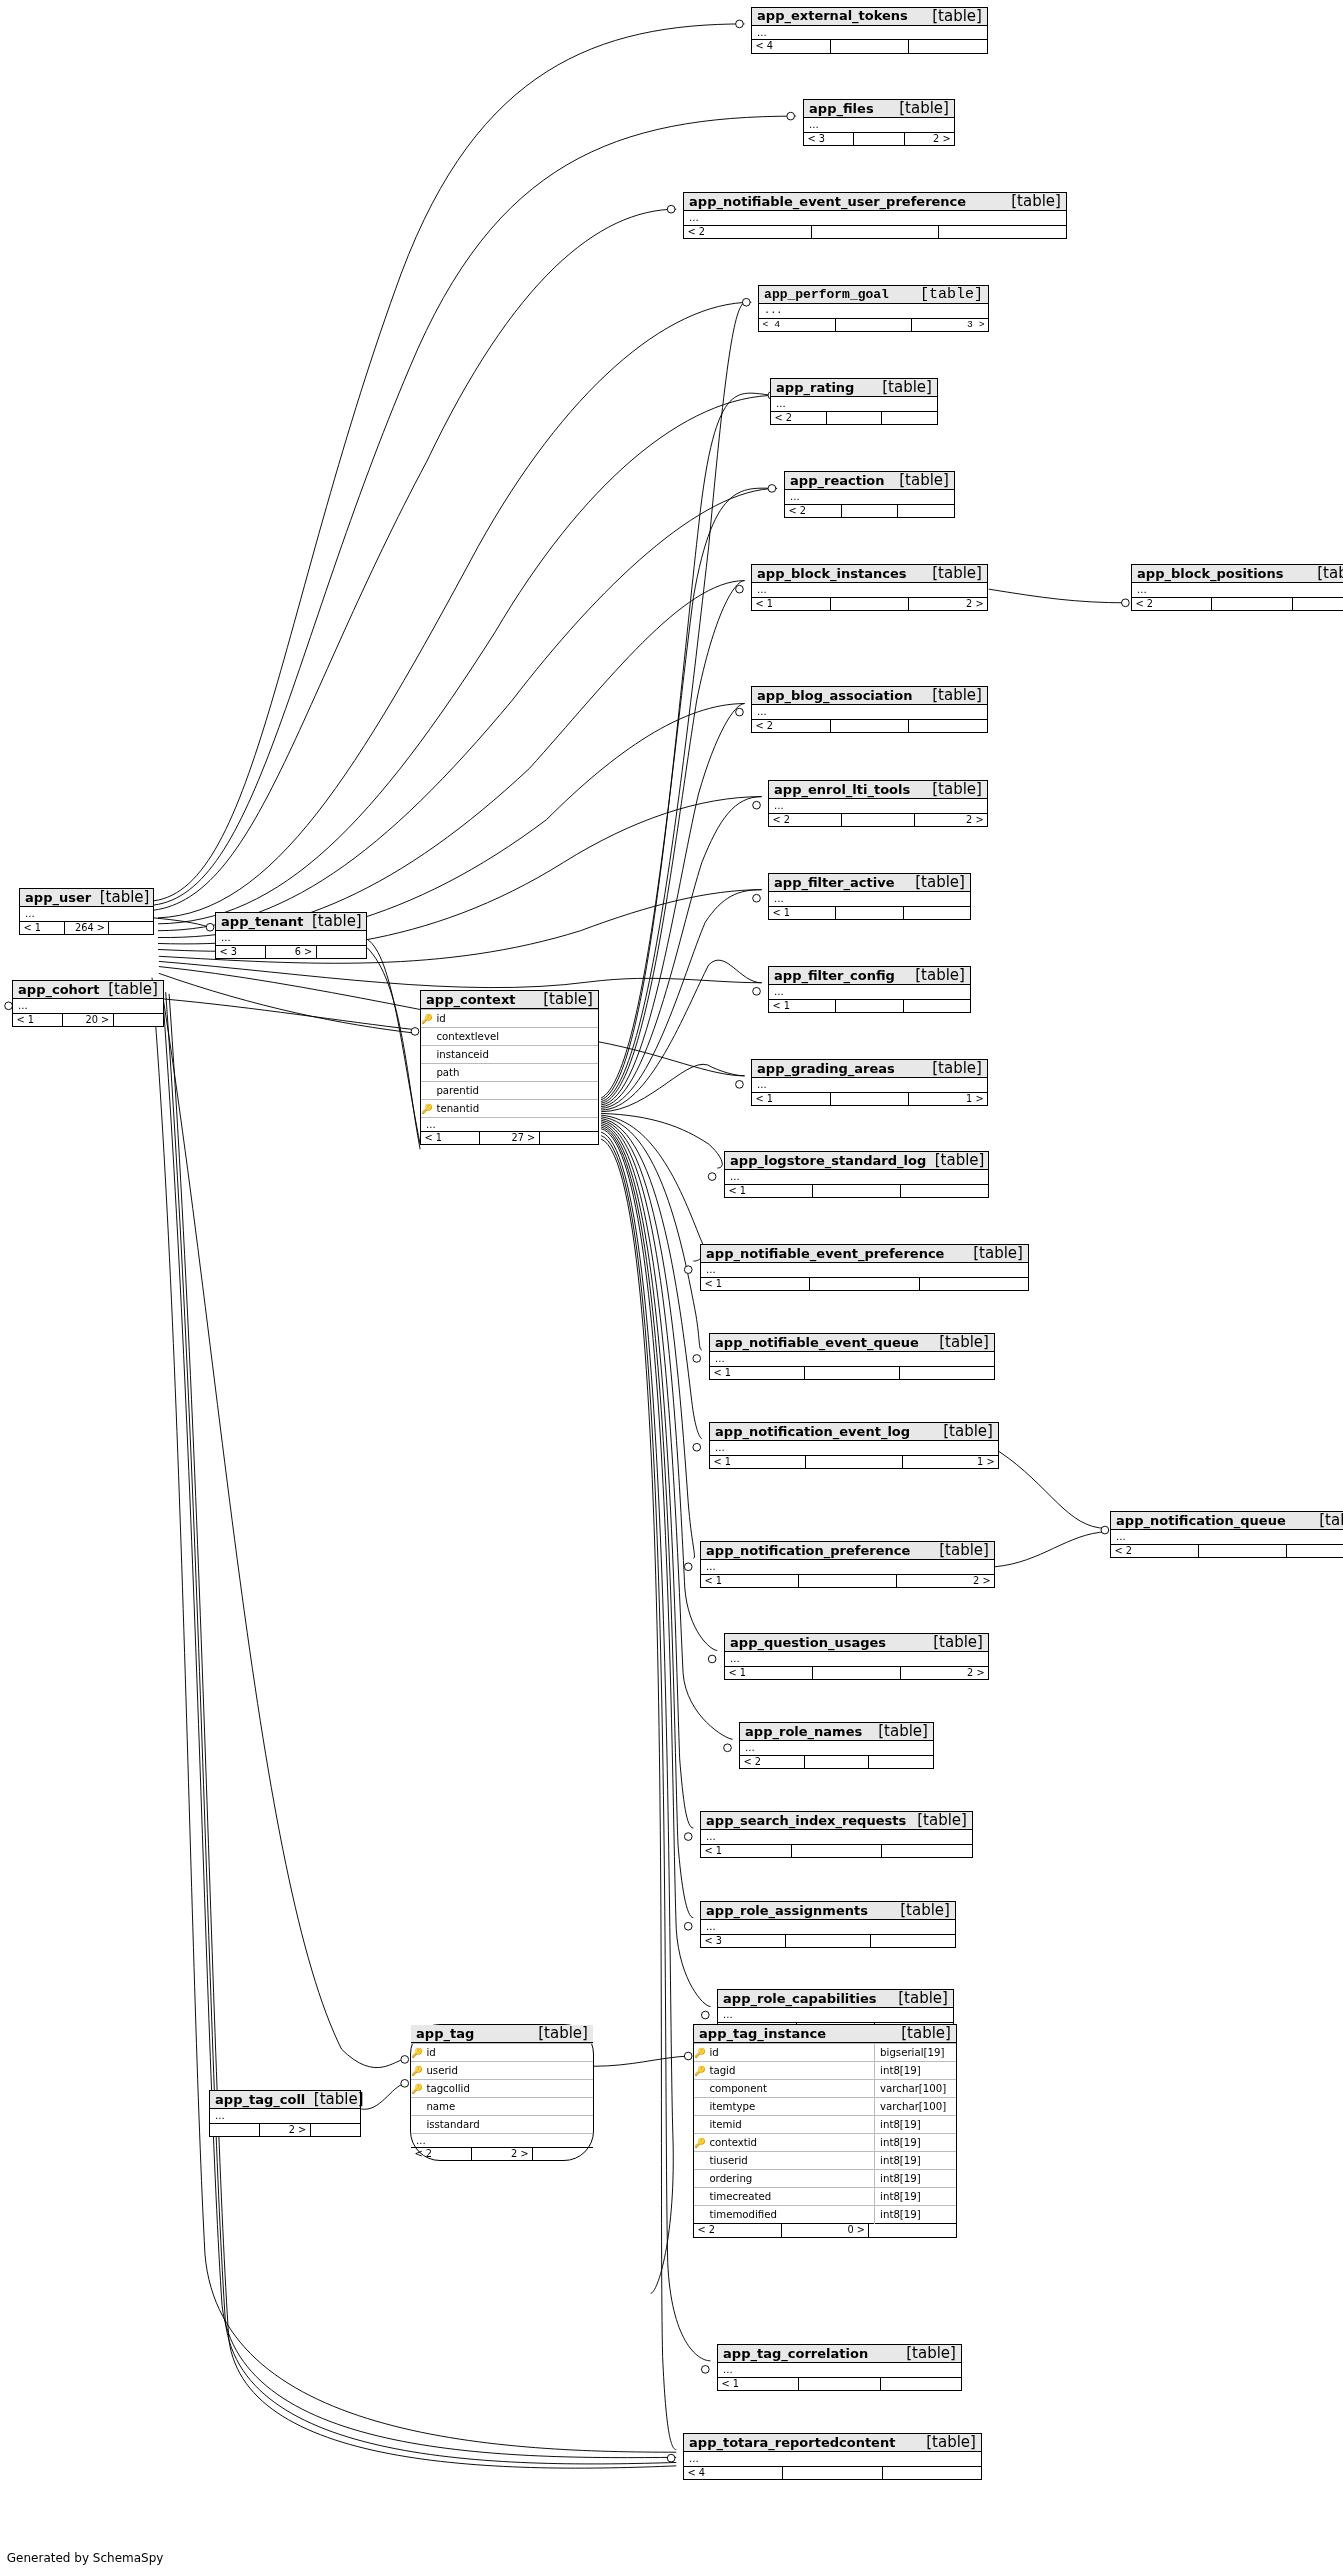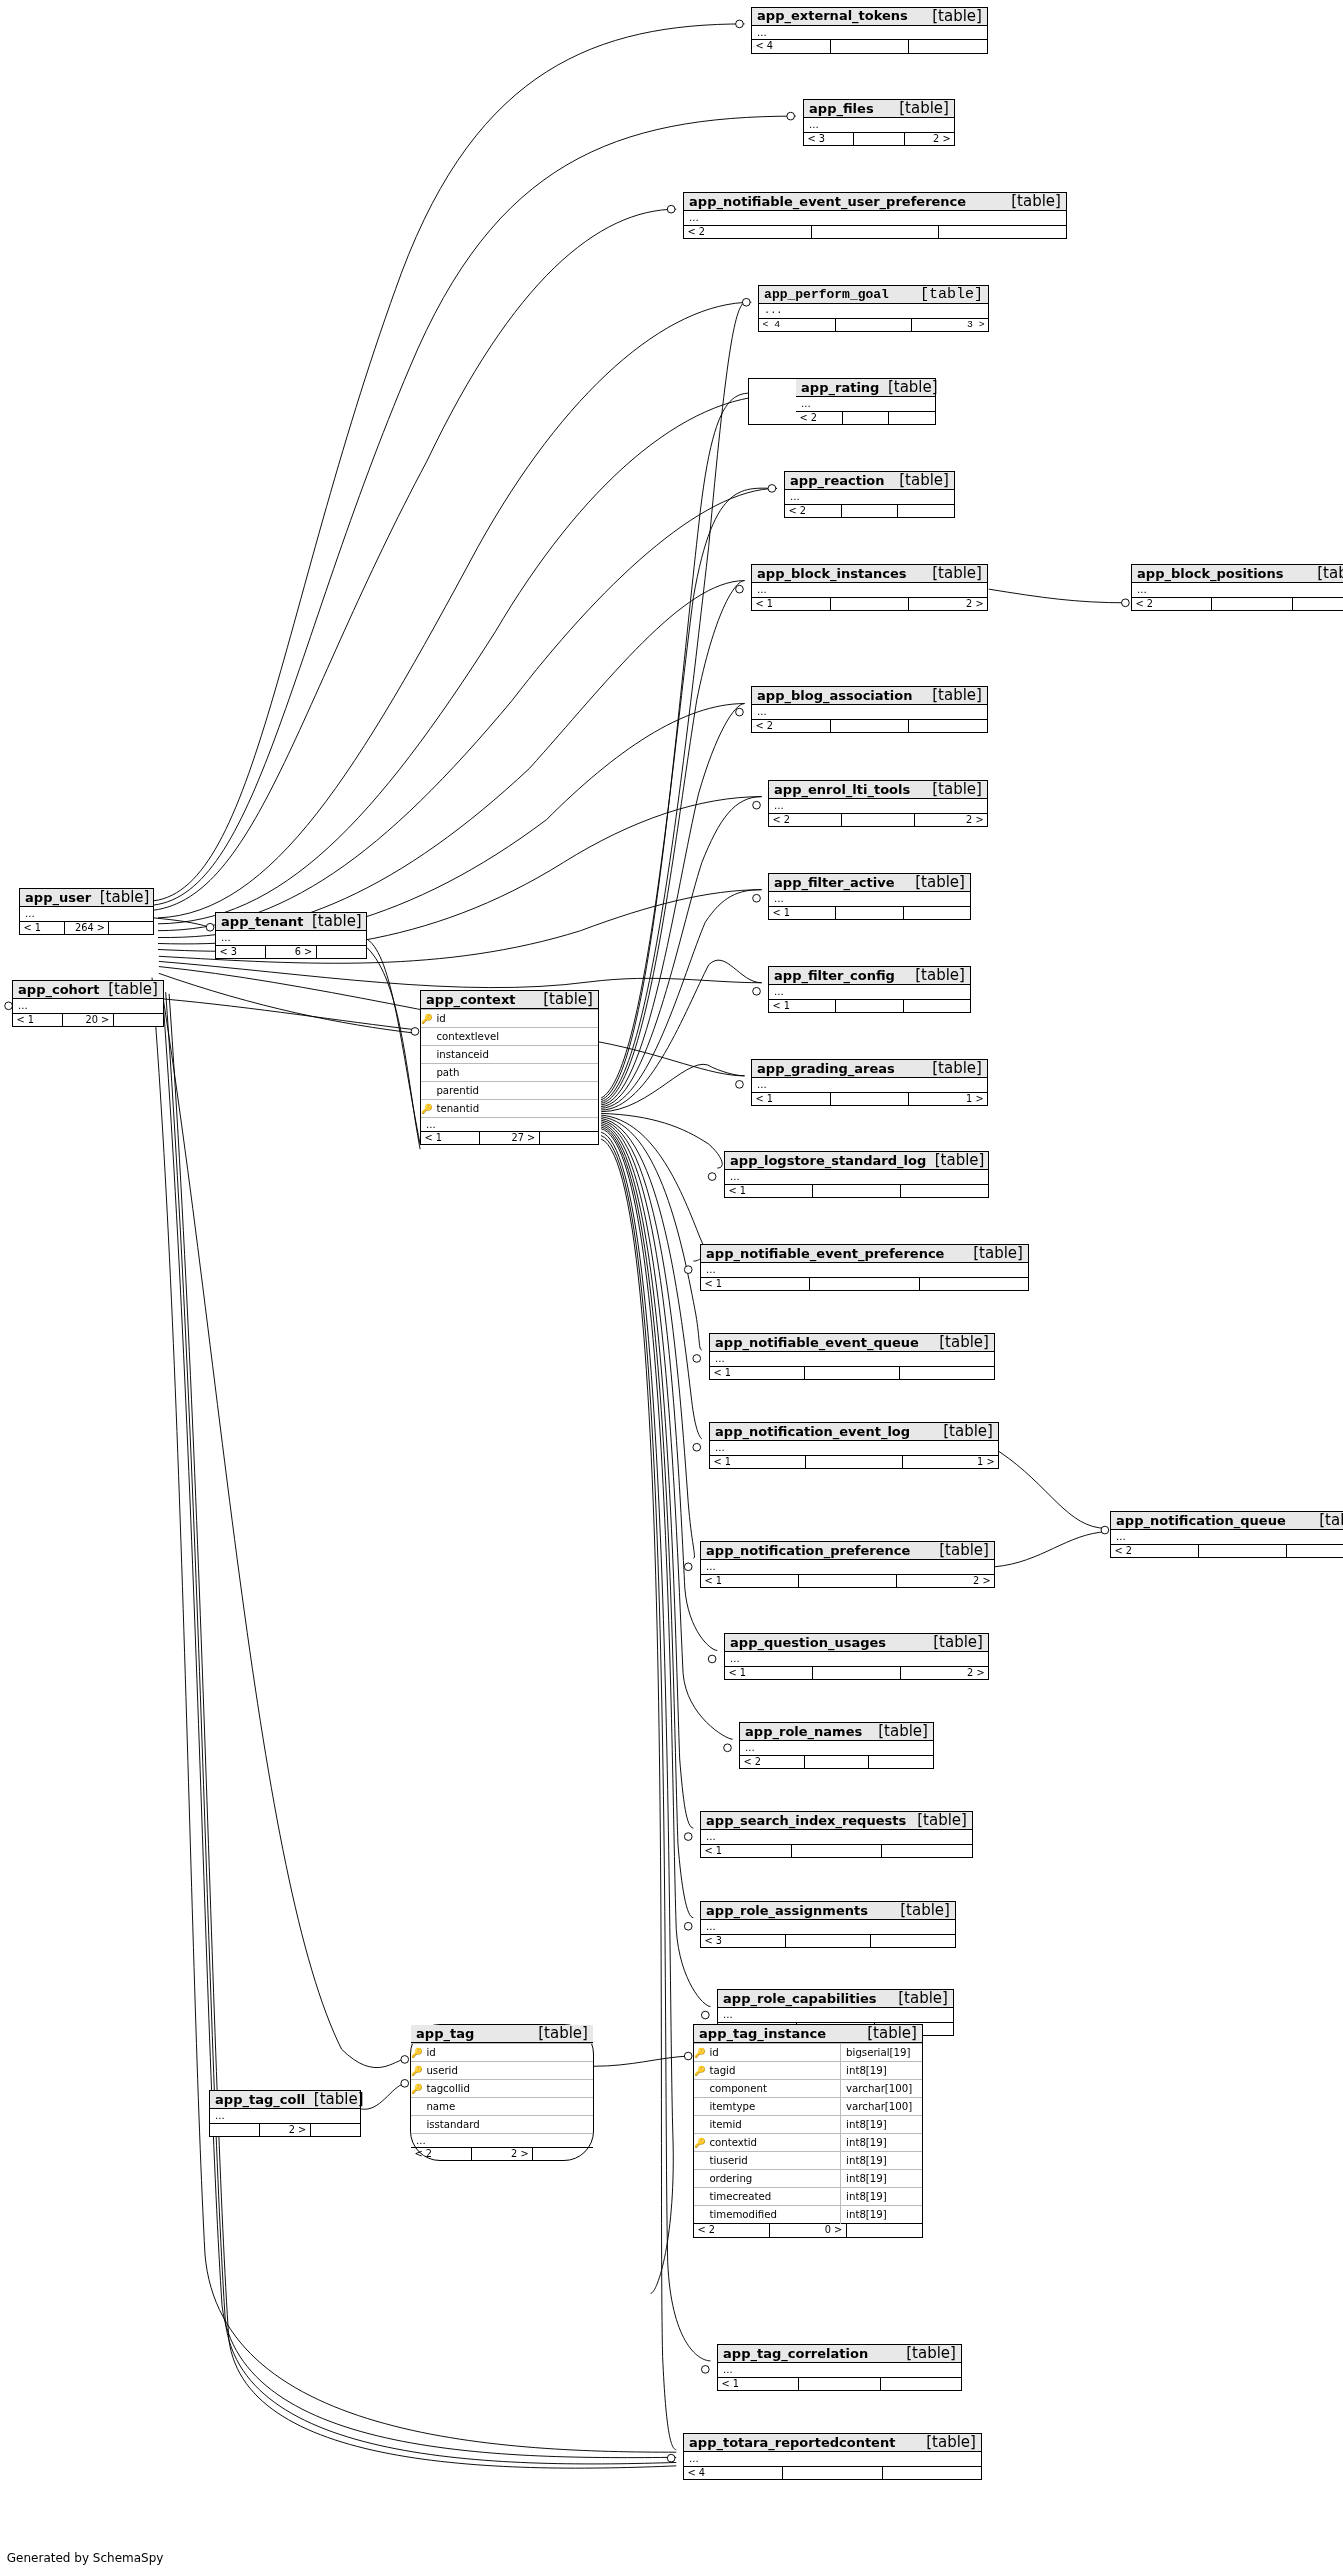--- a/index.html
+++ b/index.html
@@ -184,21 +184,21 @@
     <div class="body">
       <div class="ell">...</div>
       <div class="foot">
         <span class="c l">&lt; 4</span>
         <span class="c ctr"></span>
         <span class="c r">3 &gt;</span>
       </div>
     </div>
   </div>
 
-  <div class="tbl" style="left:748px;top:378px;width:188px;padding-left:47px;">
+  <div class="tbl" style="left:770px;top:378px;width:168px;">
     <div class="hdr">
       <span class="nm">app_rating</span>
       <span class="tp">[table]</span>
     </div>
     <div class="body">
       <div class="ell">...</div>
       <div class="foot">
         <span class="c l">&lt; 2</span>
         <span class="c ctr"></span>
         <span class="c r"></span>
@@ -648,21 +648,21 @@
         </div>
       <div class="ell" style="border-top:0.9px solid #bbb;">...</div>
       <div class="foot">
         <span class="c l">&lt; 2</span>
         <span class="c r">2 &gt;</span>
         <span class="c r"></span>
       </div>
     </div>
   </div>
 
-  <div class="tbl withtypes" style="left:693px;top:2024px;width:230px;">
+  <div class="tbl withtypes" style="left:693px;top:2024px;width:264px;">
     <div class="hdr">
       <span class="nm">app_tag_instance</span>
       <span class="tp">[table]</span>
     </div>
     <div class="body">
       <div class="col">
           <span class="key">🔑</span>
           <span class="cn">id</span>
           <span class="ct">bigserial[19]</span>
         </div>

